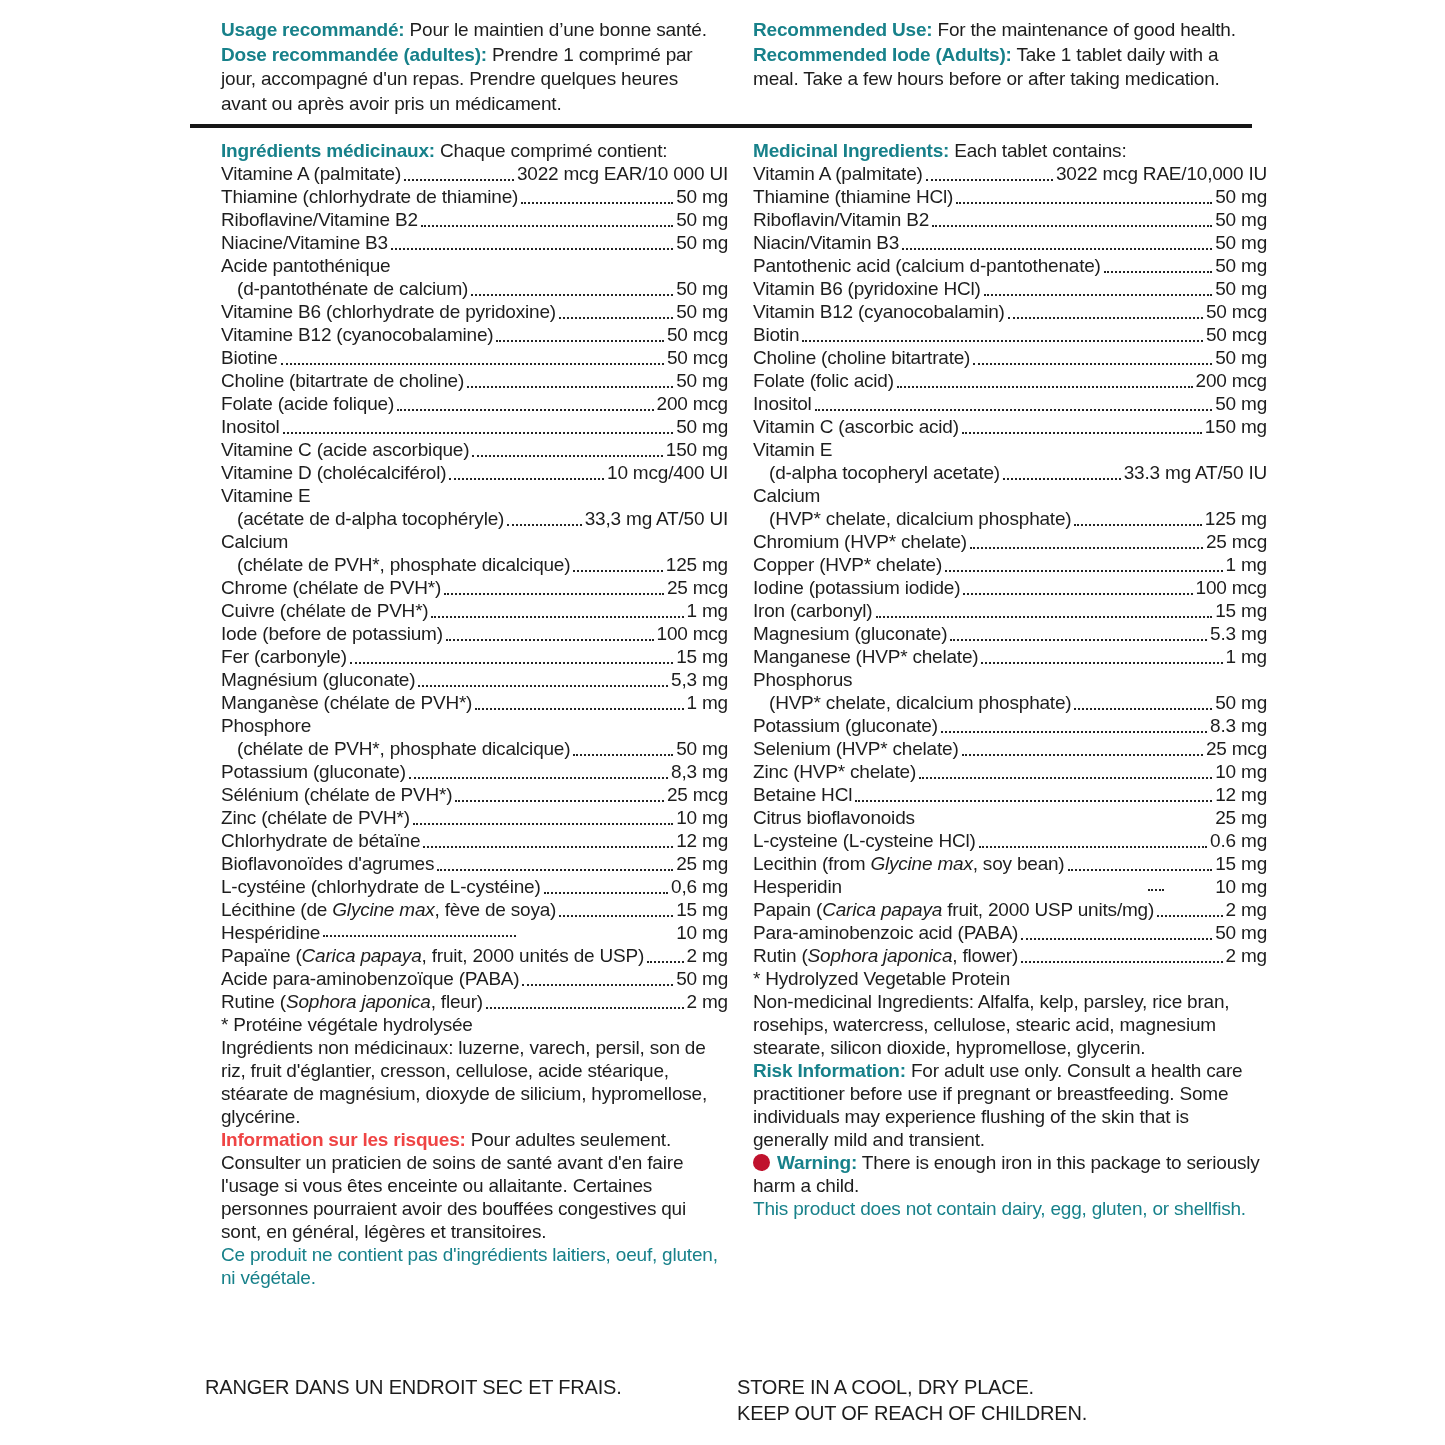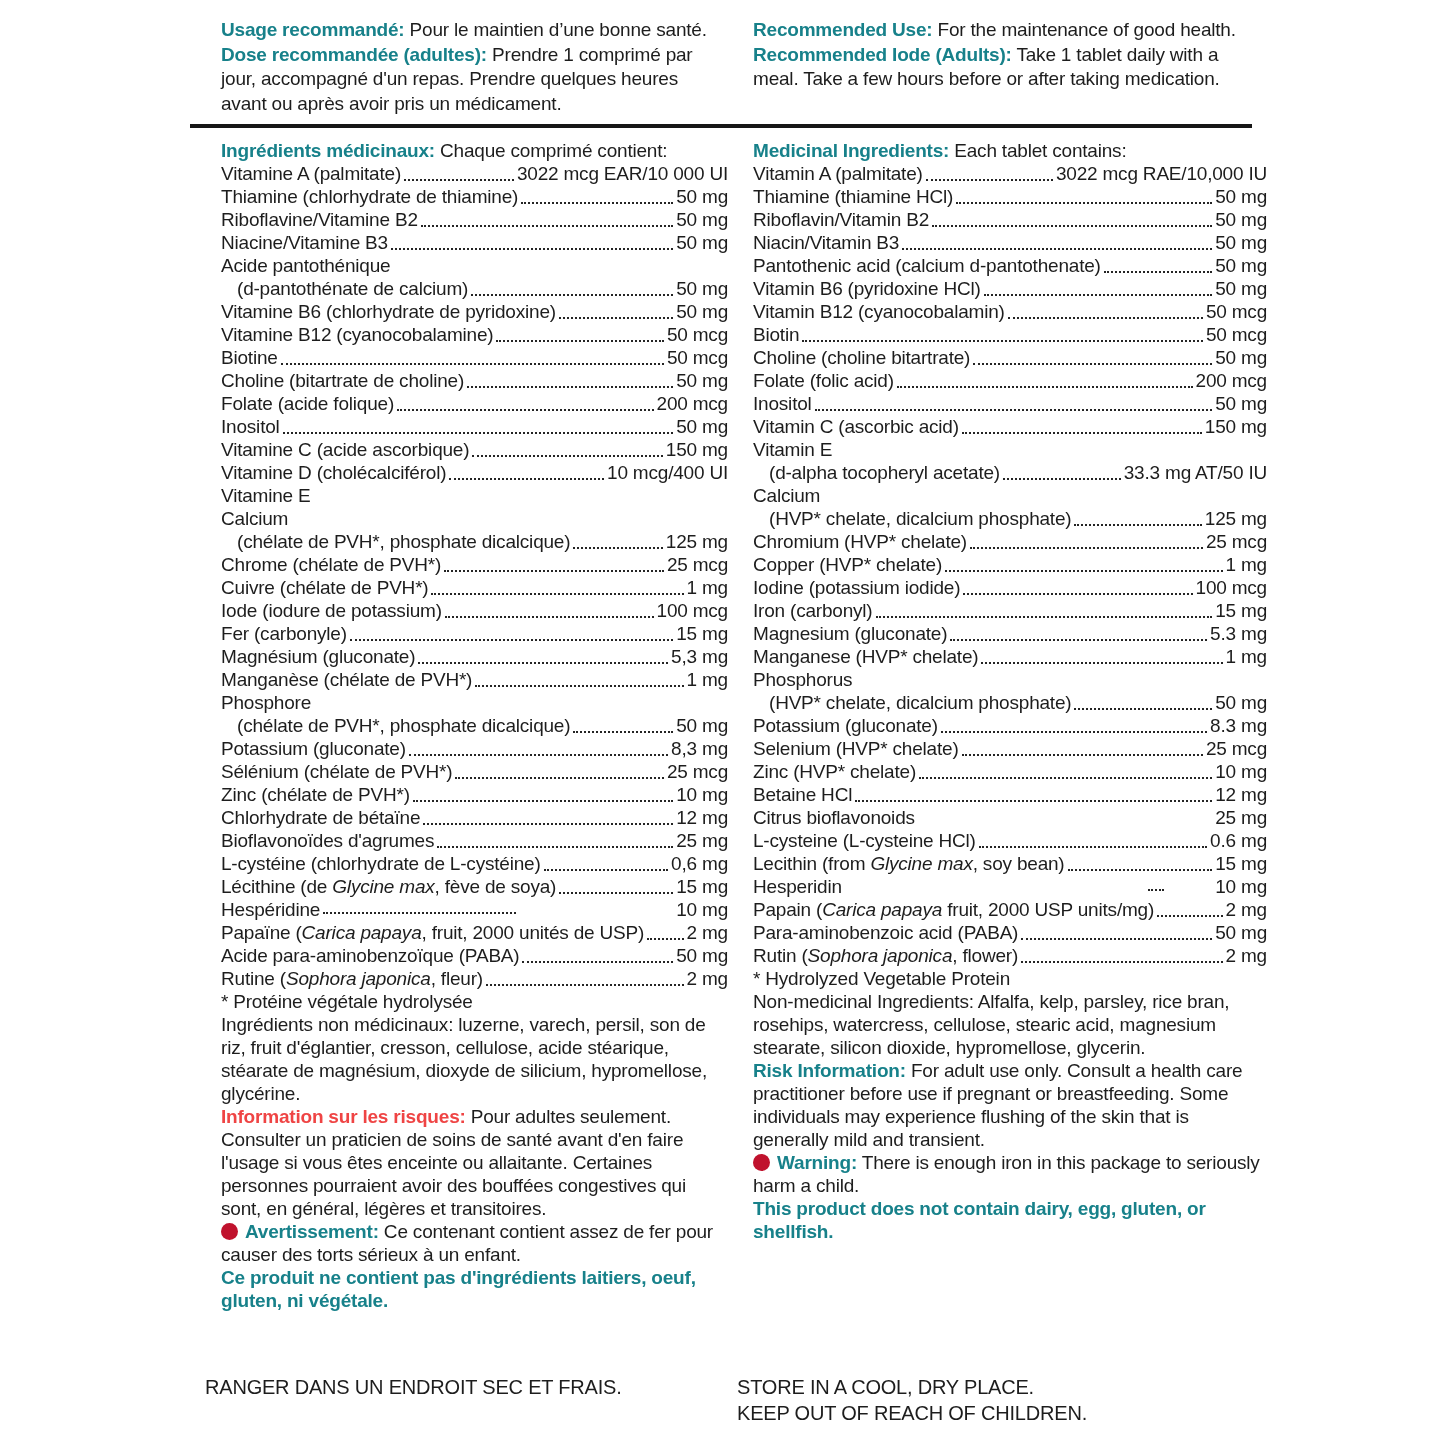--- a/index.html
+++ b/index.html
@@ -16,21 +16,21 @@
   .row.indent{padding-left:16px;}
   .nm{white-space:nowrap;}
   .val{white-space:nowrap;}
   .leader{flex:1 1 auto;min-width:10px;border-bottom:2.4px dotted #242424;margin:0 3px 4px 3px;position:relative;}
   .leader.none,.leader.partial,.leader.short{border-bottom:none;}
   .leader.partial::before{content:"";position:absolute;left:0;bottom:3px;width:55%;border-bottom:2.4px dotted #242424;}
   .leader.short::before{content:"";position:absolute;right:48px;bottom:3px;width:16px;border-bottom:2.4px dotted #242424;}
   .para{margin:0;}
   .rule{position:absolute;left:190px;top:124px;width:1062px;height:4px;background:#161616;}
   .warn-dot{display:inline-block;width:17px;height:17px;border-radius:50%;vertical-align:-2px;margin-right:7px;}
-  .allergen{font-weight:bold;}
+  .allergen{font-weight:normal;}
   .storage{position:absolute;top:1374px;font-size:20px;line-height:26px;letter-spacing:-0.2px;}
   .storage.fr{left:205px;}
   .storage.en{left:737px;}
   em.sp{font-style:italic;}
 </style>
 </head>
 <body>
 
 <div id="page">
 
@@ -113,40 +113,45 @@
           <span class="val">150 mg</span>
         </div>
         <div class="row">
           <span class="nm">Vitamine D (cholécalciférol)</span>
           <div class="leader full"></div>
           <span class="val">10 mcg/400 UI</span>
         </div>
         <div class="row">
           <span class="nm">Vitamine E</span>
         </div>
+        <div class="row indent">
+          <span class="nm">(acétate de d-alpha tocophéryle)</span>
+          <div class="leader full"></div>
+          <span class="val">33,3 mg AT/50 UI</span>
+        </div>
         <div class="row">
           <span class="nm">Calcium</span>
         </div>
         <div class="row indent">
           <span class="nm">(chélate de PVH*, phosphate dicalcique)</span>
           <div class="leader full"></div>
           <span class="val">125 mg</span>
         </div>
         <div class="row">
           <span class="nm">Chrome (chélate de PVH*)</span>
           <div class="leader full"></div>
           <span class="val">25 mcg</span>
         </div>
         <div class="row">
           <span class="nm">Cuivre (chélate de PVH*)</span>
           <div class="leader full"></div>
           <span class="val">1 mg</span>
         </div>
         <div class="row">
-          <span class="nm">Iode (iodure de potassium)</span>
+          <span class="nm">Iode (before de potassium)</span>
           <div class="leader full"></div>
           <span class="val">100 mcg</span>
         </div>
         <div class="row">
           <span class="nm">Fer (carbonyle)</span>
           <div class="leader full"></div>
           <span class="val">15 mg</span>
         </div>
         <div class="row">
           <span class="nm">Magnésium (gluconate)</span>
@@ -220,21 +225,20 @@
           <span class="nm"><span>Rutine (</span><em class="sp">Sophora japonica</em><span>, fleur)</span></span>
           <div class="leader full"></div>
           <span class="val">2 mg</span>
         </div>
         <div class="row">
           <span class="nm">* Protéine végétale hydrolysée</span>
         </div>
       </div>
     <p class="para">Ingrédients non médicinaux: luzerne, varech, persil, son de riz, fruit d'églantier, cresson, cellulose, acide stéarique, stéarate de magnésium, dioxyde de silicium, hypromellose, glycérine.</p>
     <p class="para"><span class="teal" style="color: #ef4444;">Information sur les risques:</span><span> Pour adultes seulement. Consulter un praticien de soins de santé avant d'en faire l'usage si vous êtes enceinte ou allaitante. Certaines personnes pourraient avoir des bouffées congestives qui sont, en général, légères et transitoires.</span></p>
-    <p class="para"><span class="warn-dot" style="background: rgb(192, 18, 45);"></span><span class="teal" style="color: rgb(23, 129, 138);">Avertissement:</span><span> Ce contenant contient assez de fer pour causer des torts sérieux à un enfant.</span></p>
     <p class="para allergen teal-text" style="color: rgb(23, 129, 138);">Ce produit ne contient pas d'ingrédients laitiers, oeuf, gluten, ni végétale.</p>
   </div>
 
   <div class="col col-en main">
     <p class="para hdr"><span class="teal" style="color: rgb(23, 129, 138);">Medicinal Ingredients:</span><span> Each tablet contains:</span></p>
     <div>
         <div class="row">
           <span class="nm">Vitamin A (palmitate)</span>
           <div class="leader full"></div>
           <span class="val">3022 mcg RAE/10,000 IU</span>

